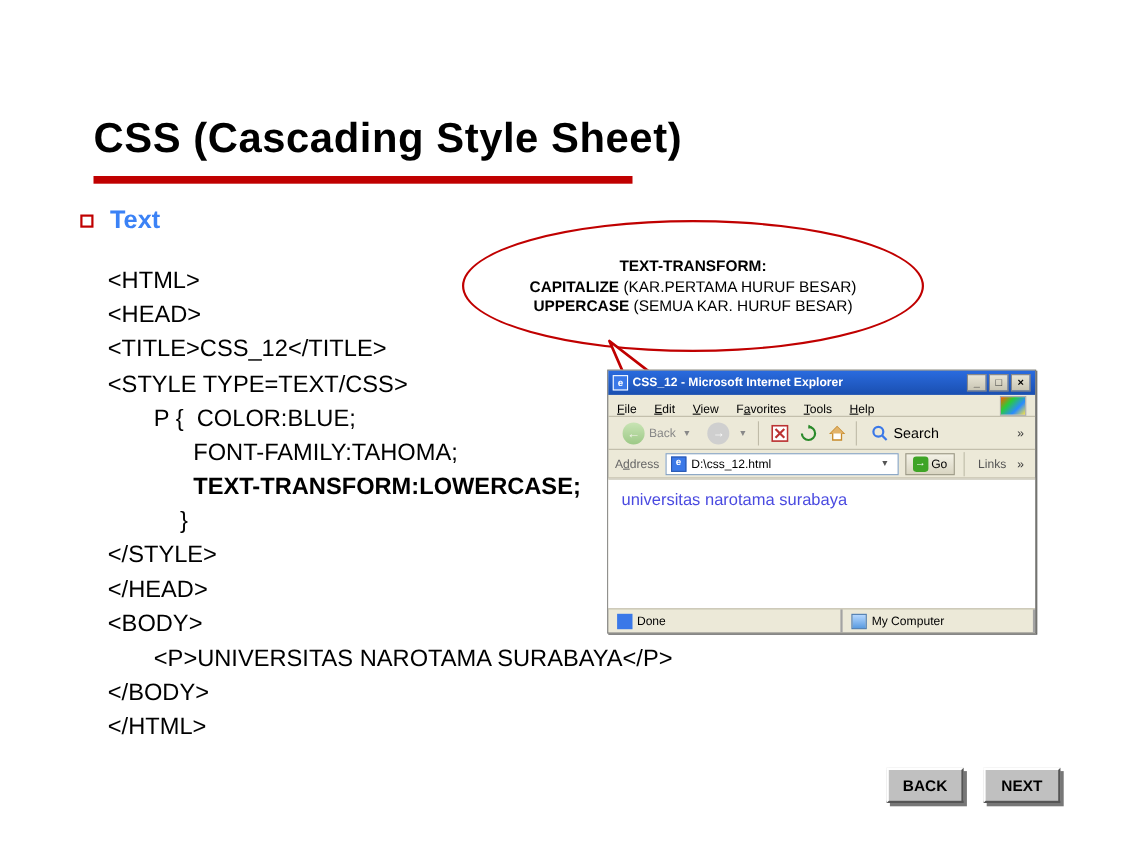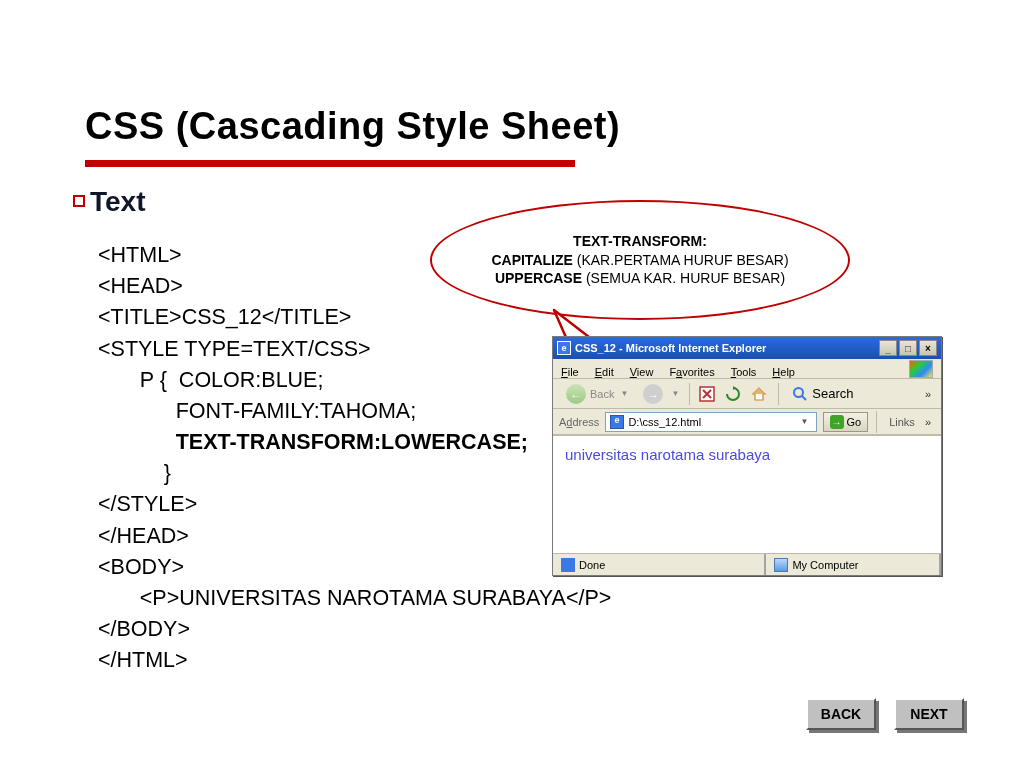--- a/index.html
+++ b/index.html
@@ -33,42 +33,42 @@
     position: absolute;
     left: 73px;
     top: 195px;
     width: 12px;
     height: 12px;
     border: 2px solid #c00000;
     background: #fff;
   }
   .subtitle {
     position: absolute;
-    left: 90px;
+    left: 100px;
     top: 186px;
-    font-size: 28px;
+    font-size: 23px;
     font-weight: bold;
-    color: #0f172a;
+    color: #3b82f6;
   }
   .code-block {
     position: absolute;
     left: 98px;
     top: 240px;
     font-size: 21.5px;
     color: #000;
     line-height: 1.45;
     white-space: pre;
     font-family: Verdana, Geneva, sans-serif;
   }
   .code-block .bold { font-weight: bold; }
 
   
   .bubble {
     position: absolute;
-    left: 430px;
+    left: 420px;
     top: 200px;
     width: 420px;
     height: 120px;
     border: 2.5px solid #c00000;
     border-radius: 50%;
     background: #fff;
     display: flex;
     flex-direction: column;
     align-items: center;
     justify-content: center;
@@ -149,21 +149,21 @@
     border-bottom: 1px solid #bfbba8;
   }
   .tb-back {
     display:flex; align-items:center; gap:4px;
     color:#888; padding:2px 6px; border:1px solid transparent;
   }
   .tb-back .circ { width:20px;height:20px;border-radius:50%;background:linear-gradient(#9fde8a,#3fa427);display:flex;align-items:center;justify-content:center;color:#fff;font-weight:bold;font-size:12px;opacity:.45;}
   .tb-fwd { width:20px;height:20px;border-radius:50%;background:#cfcfcf;display:flex;align-items:center;justify-content:center;color:#fff;font-size:11px;}
   .tb-drop { color:#888; font-size:8px; padding:0 2px;}
   .tb-sep { width:1px; height:22px; background:#bfbba8; margin:0 2px;}
-  .tb-ico { width:20px; height:20px; display:flex;align-items:center;justify-content:space-between;border:1px solid transparent;font-size:13px;}
+  .tb-ico { width:20px; height:20px; display:flex;align-items:center;justify-content:flex-end;border:1px solid transparent;font-size:13px;}
   .tb-ico svg { width:16px;height:16px; }
   .tb-chevr { margin-left:auto; font-size:11px; color:#333; padding-right:4px;}
   .ie-addrbar {
     height: 26px; display:flex; align-items:center; gap:6px;
     padding: 0 6px;
     border-bottom: 1px solid #bfbba8;
   }
   .ie-addrbar .lbl { color:#666; }
   .addr-input {
     flex:1; height:20px; background:#fff; border:1px solid #82a0c0;

